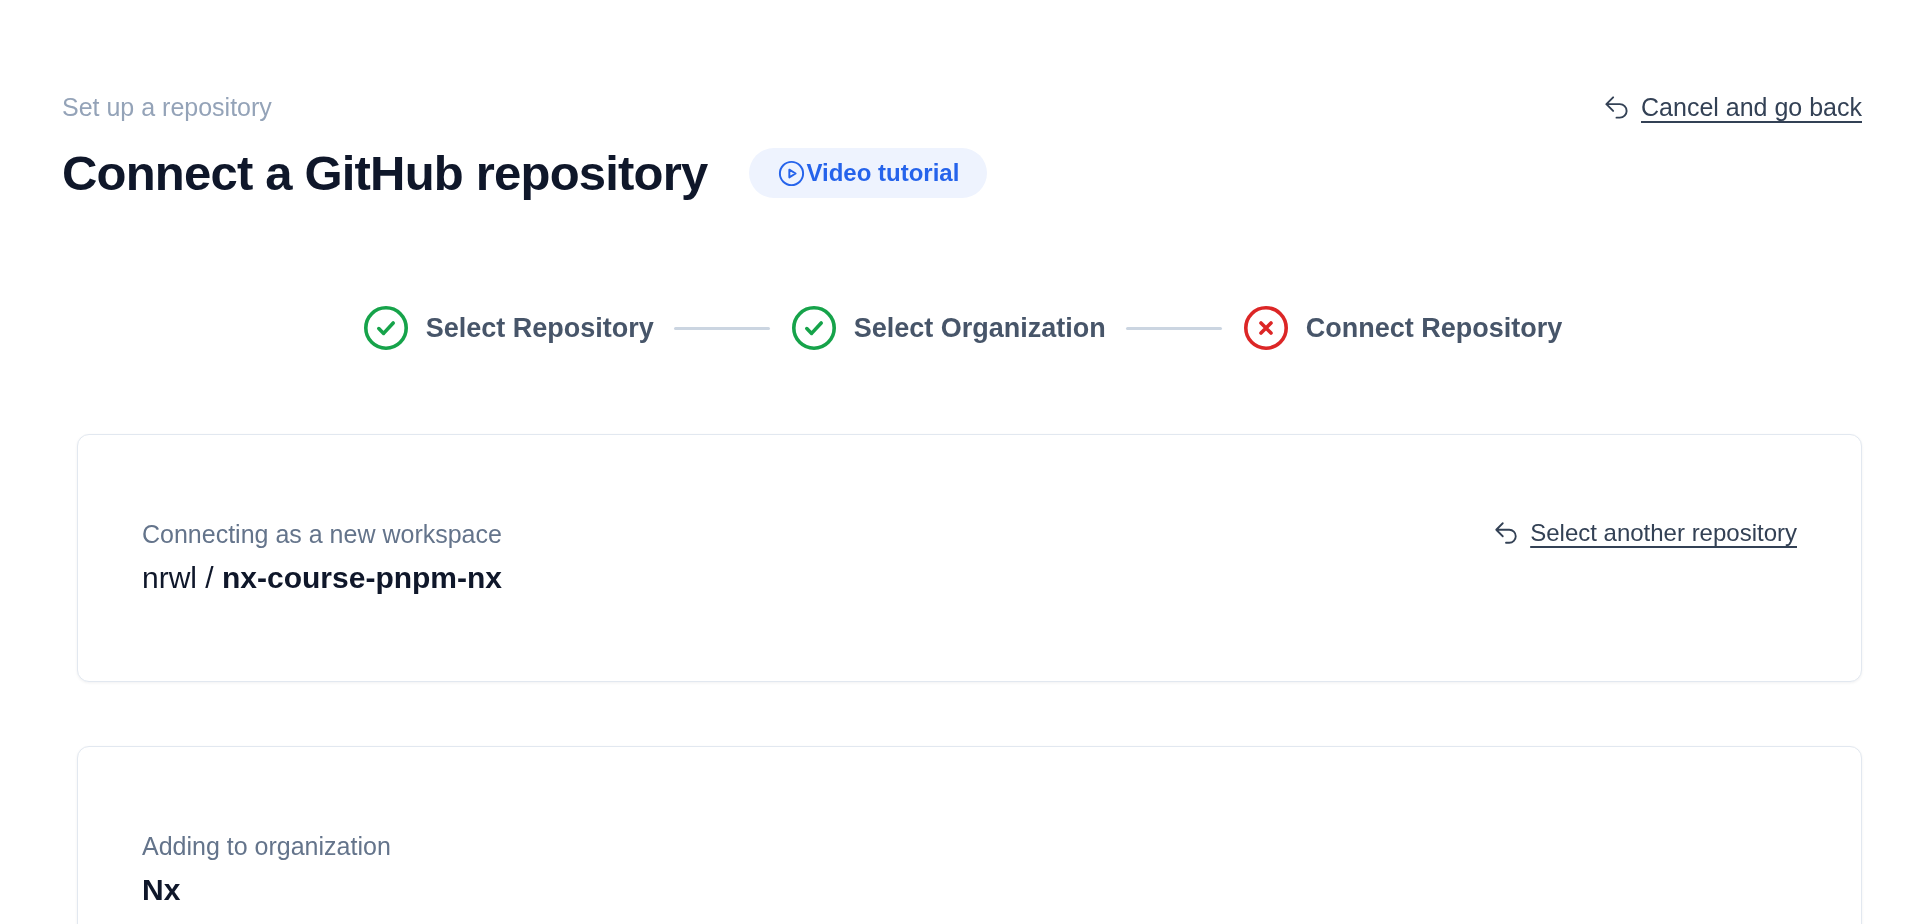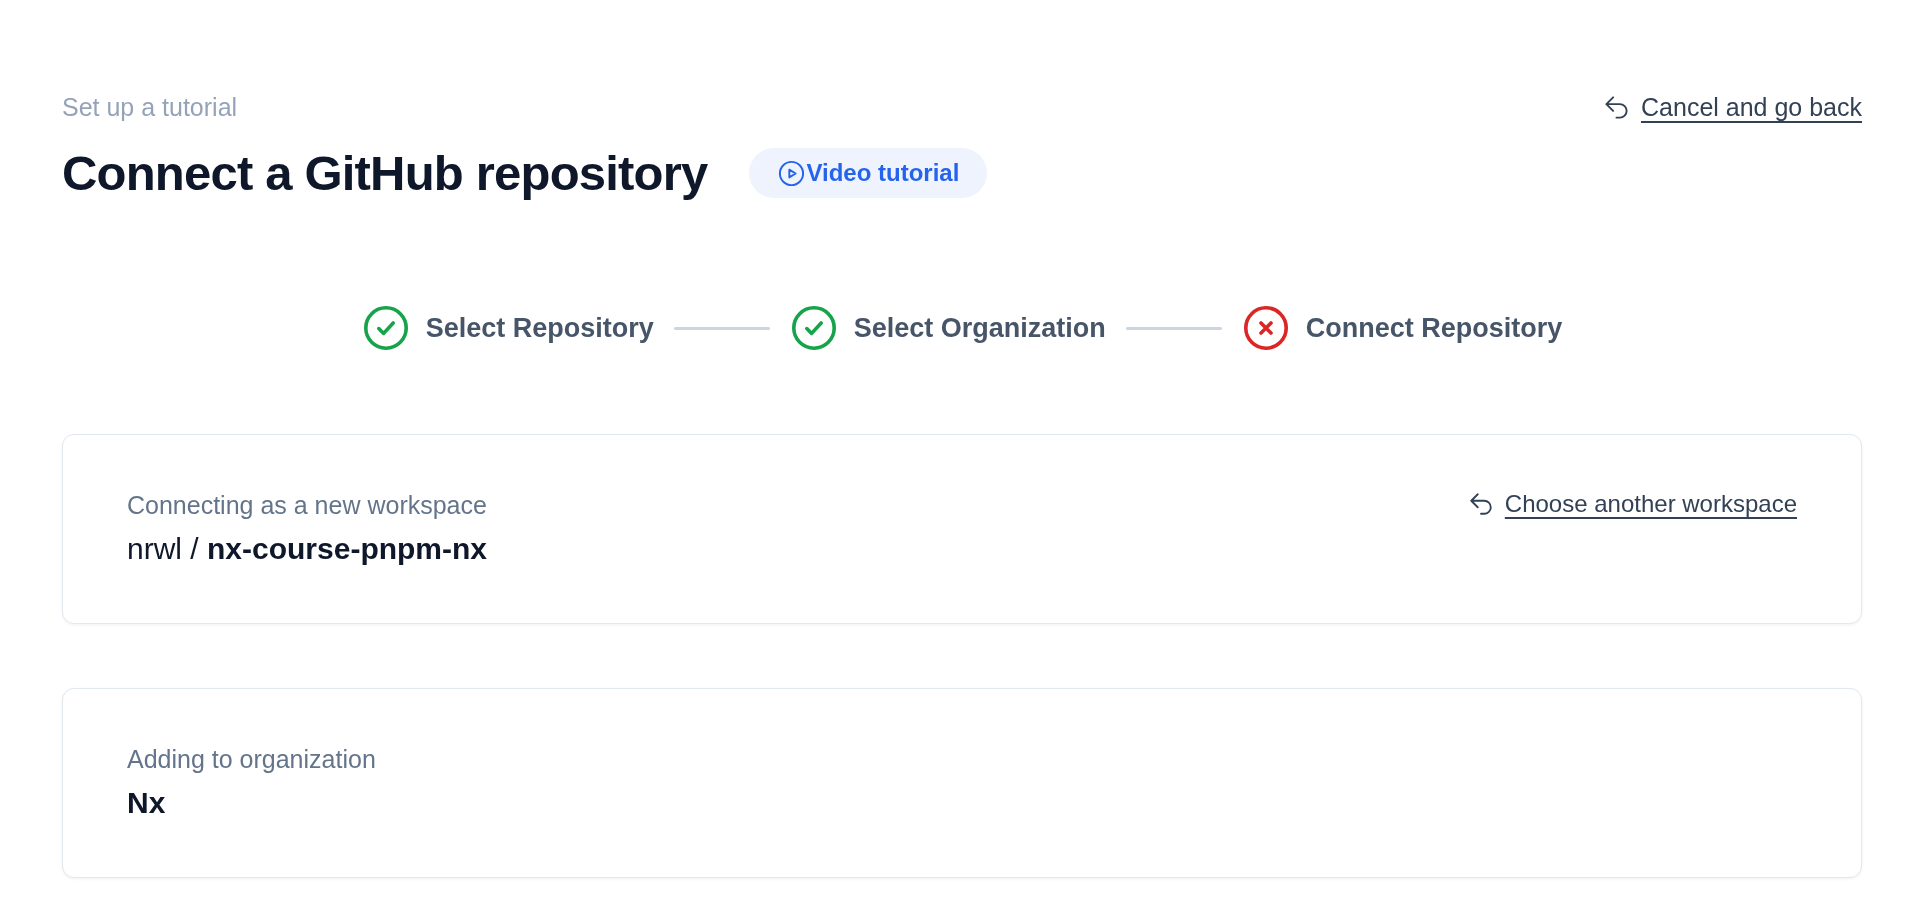--- a/index.html
+++ b/index.html
@@ -53,38 +53,38 @@
   .step-label { font-size: 27px; font-weight: 600; color: #475569; white-space: nowrap; }
   .connector {
     width: 96px; height: 3px; background: #cbd5e1;
     margin: 0 20px; border-radius: 2px; flex: none;
   }
 
   
   .card {
     border: 1px solid #e2e8f0; border-radius: 12px; background: #ffffff;
     box-shadow: 0 1px 3px rgba(15, 23, 42, 0.06);
-    padding: 55px 64px;
-    display: flex; justify-content: space-between; align-items: flex-start;
+    padding: 84px 64px;
+    display: flex; justify-content: space-between; align-items: flex-start; margin-left: 15px;
   }
   .card-1 { margin-top: 82px; }
   .card-2 { margin-top: 64px; flex-direction: column; }
   .card-label { font-size: 25px; line-height: 31px; color: #64748b; font-weight: 400; }
   .card-value { margin-top: 9px; font-size: 30px; line-height: 38px; color: #0f172a; }
   .card-value .value-prefix { font-weight: 400; }
   .card-value .value-main { font-weight: 700; }
 </style>
 </head>
 <body>
 
 <div class="container">
 
   <div class="header-row">
     <div>
-      <div class="eyebrow">Set up a tutorial</div>
+      <div class="eyebrow">Set up a repository</div>
       <div class="title-row">
         <h1 class="page-title">Connect a GitHub repository</h1>
         <button class="video-pill">
           <span>
             <svg width="29" height="29" viewBox="0 0 24 24" fill="none" stroke="#2563eb" stroke-width="1.6" stroke-linecap="round" stroke-linejoin="round">
               <circle cx="12" cy="12" r="9.6"></circle>
               <path d="M10.2 8.8l5.2 3.2-5.2 3.2z"></path>
             </svg>
           </span>
           <span class="pill-label">Video tutorial</span>
@@ -139,21 +139,21 @@
       <div class="card-value">
         <span class="value-prefix">nrwl / </span><span class="value-main">nx-course-pnpm-nx</span>
       </div>
     </div>
     <a class="card-link">
       <span>
         <svg width="26" height="26" viewBox="0 0 24 24" fill="none" stroke="#334155" stroke-width="1.7" stroke-linecap="round" stroke-linejoin="round">
           <path d="M9 15L3 9m0 0l6-6M3 9h12a6 6 0 010 12h-3"></path>
         </svg>
       </span>
-      <span class="link-text">Choose another workspace</span>
+      <span class="link-text">Select another repository</span>
     </a>
   </div>
 
   <div class="card card-2">
     <div>
       <div class="card-label">Adding to organization</div>
       <div class="card-value">
         <span class="value-prefix"></span><span class="value-main">Nx</span>
       </div>
     </div>

